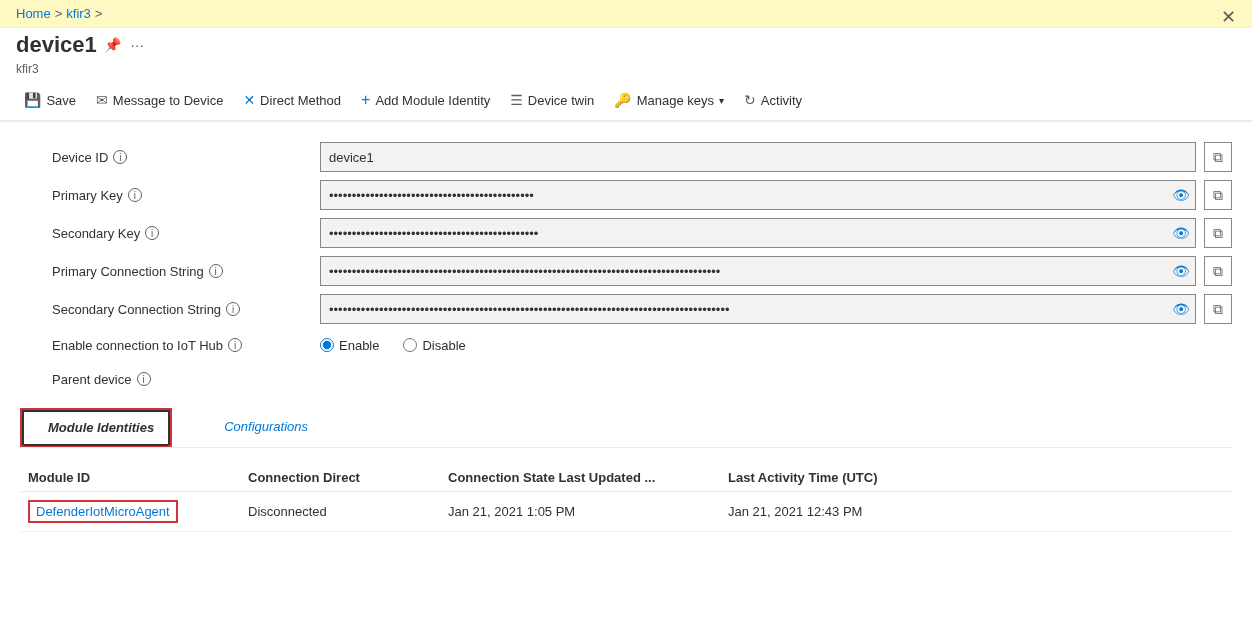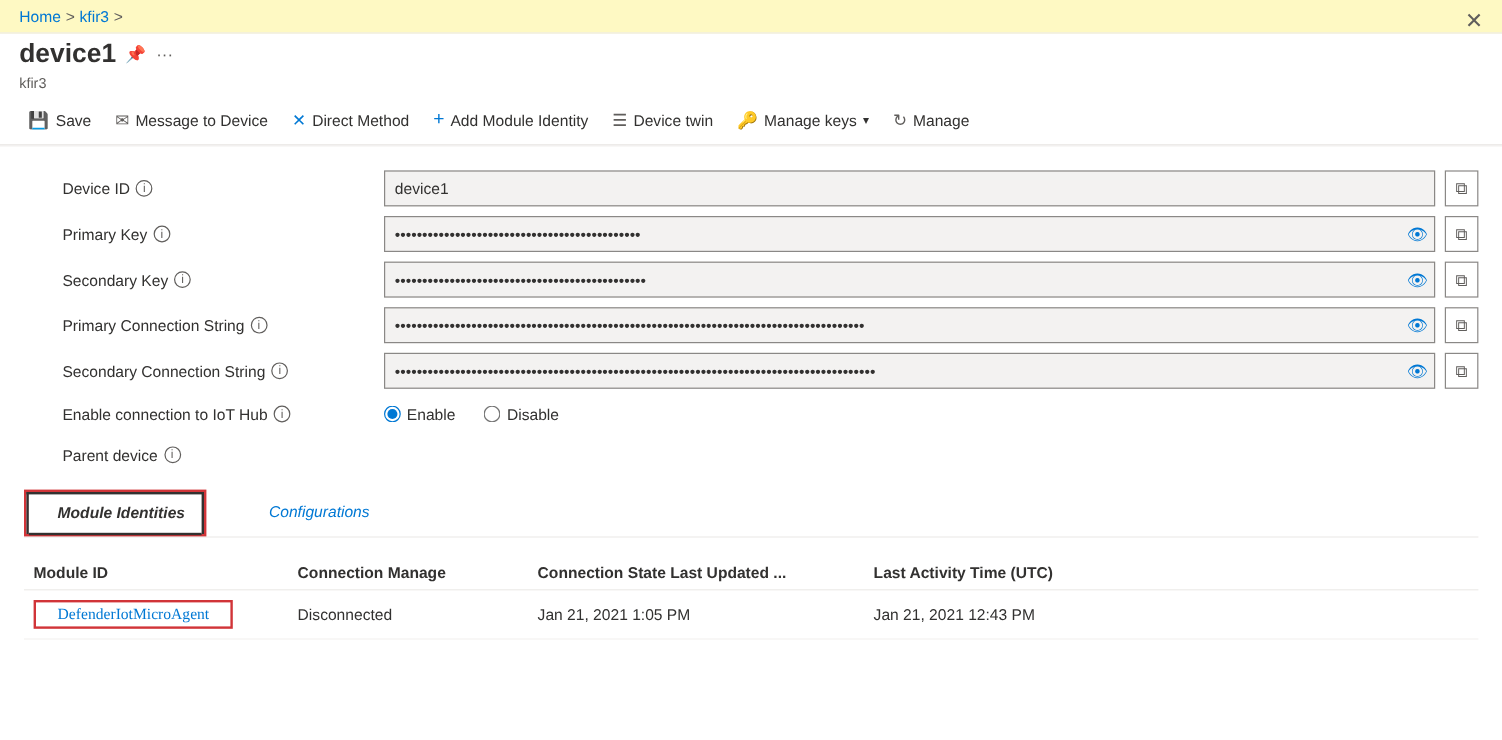--- a/index.html
+++ b/index.html
@@ -338,21 +338,21 @@
     </button>
 
     <button class="toolbar-btn">
       <span class="btn-icon" style="color:#0078d4">🔑</span>
       <span>Manage keys</span>
       <span style="font-size:10px">▾</span>
     </button>
 
     <button class="toolbar-btn">
       <span class="btn-icon">↻</span>
-      <span>Manage</span>
+      <span>Activity</span>
     </button>
   </div>
 </div>
 
 <div class="content-area">
 
   <div class="field-row">
     <div class="field-label">
       <span>Device ID</span>
       <span class="info-icon">i</span>
@@ -442,28 +442,28 @@
       <div class="tab-active-wrapper" style="border: 2px solid rgb(209, 52, 56);">
         <button class="tab-item active">Module Identities</button>
       </div>
       <button class="tab-item link-tab">Configurations</button>
     </div>
   </div>
 
   <div class="table-section">
     <div class="table-header">
       <div>Module ID</div>
-      <div>Connection Manage</div>
+      <div>Connection Direct</div>
       <div>Connection State Last Updated ...</div>
       <div>Last Activity Time (UTC)</div>
     </div>
 
     <div class="table-row">
       <div>
-        <span class="module-cell-wrapper" style="border: 2px solid rgb(209, 52, 56); padding: 2px 18px; font-family: Liberation Serif, serif;">
+        <span class="module-cell-wrapper" style="border: 2px solid rgb(209, 52, 56); padding: 2px 6px;">
           <a class="module-link" style="border: none; padding: 0px; color: rgb(0, 120, 212); text-decoration: none; cursor: pointer;">DefenderIotMicroAgent</a>
         </span>
       </div>
       <div>Disconnected</div>
       <div>Jan 21, 2021 1:05 PM</div>
       <div>Jan 21, 2021 12:43 PM</div>
     </div>
   </div>
 
 </div>

